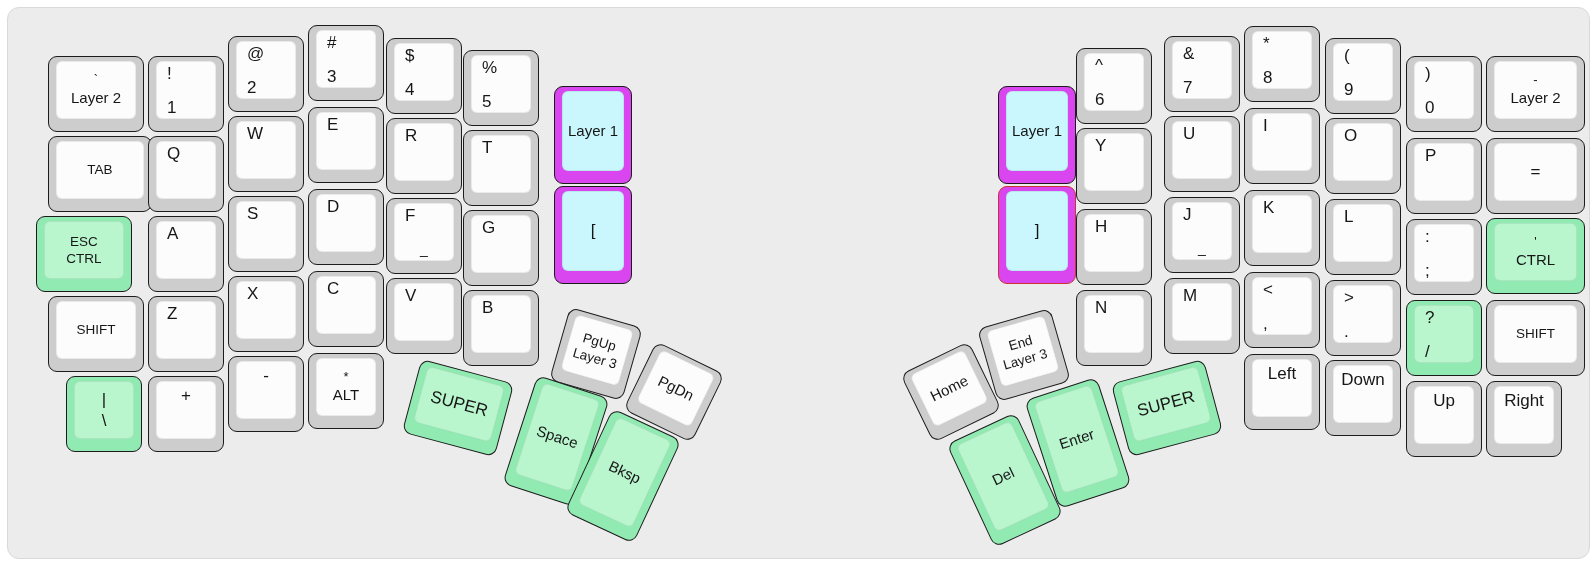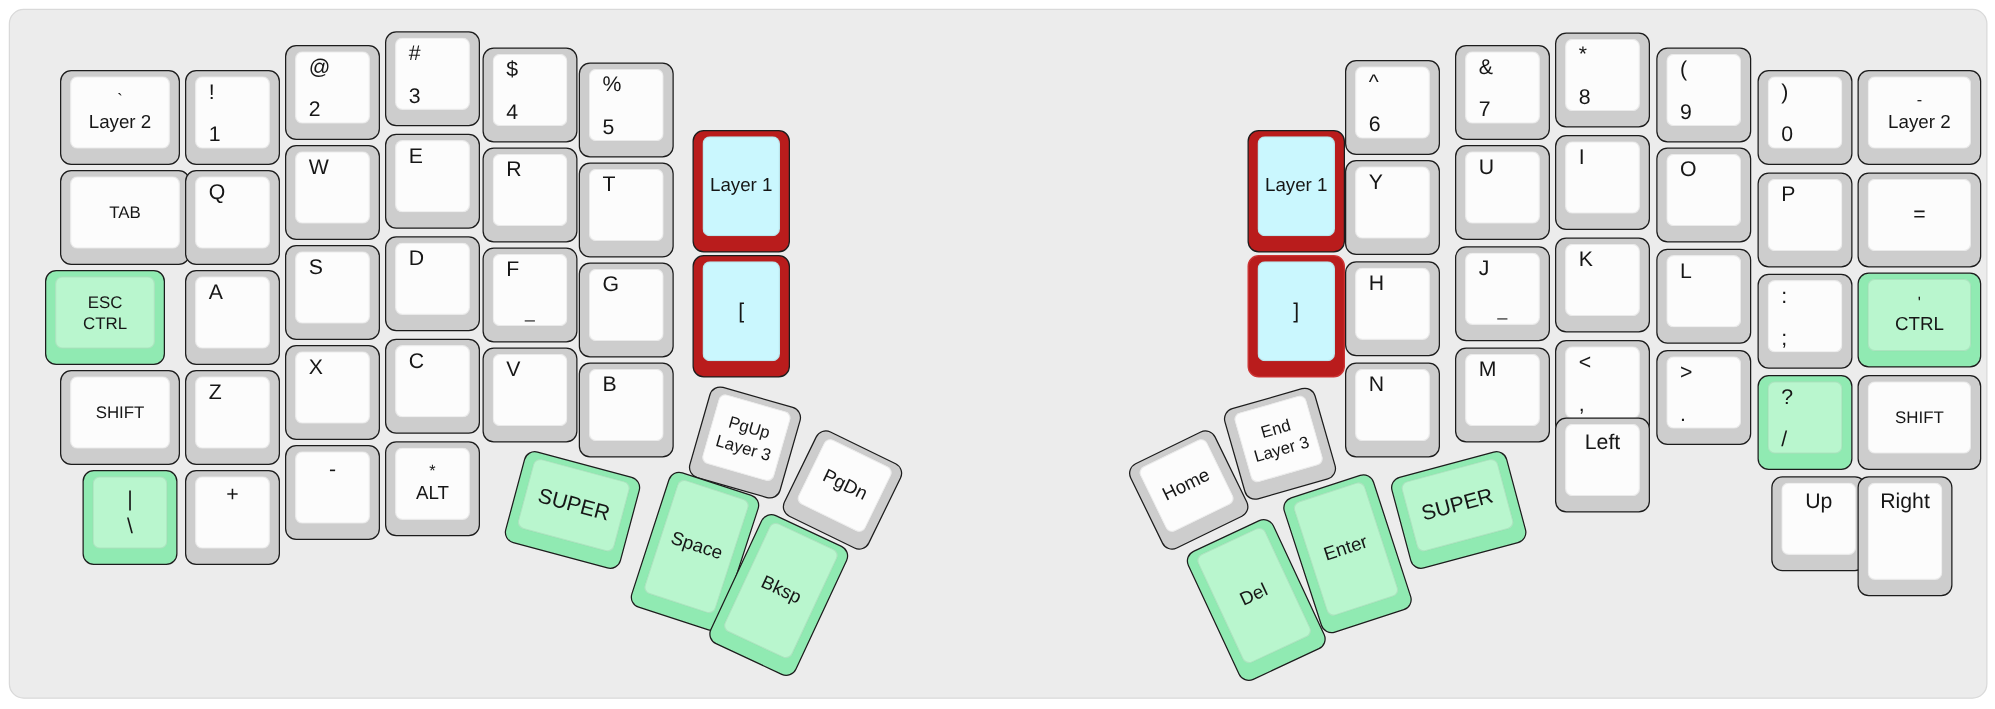--- a/index.html
+++ b/index.html
@@ -3,21 +3,21 @@
 <meta charset="utf-8">
 <style>
   html,body{margin:0;padding:0;background:#ffffff;}
   .page{position:relative;width:1596px;height:567px;background:#ffffff;overflow:hidden;
         font-family:"Liberation Sans", sans-serif;color:#161616;}
   .panel{position:absolute;left:7px;top:7px;width:1583px;height:552px;background:#ececec;
          border:1px solid #d9d9d9;border-radius:12px;box-sizing:border-box;}
   .key{position:absolute;box-sizing:border-box;border:1.5px solid #1c1c1c;border-radius:9px;}
   .key.white{background:#cdcdcd;}
   .key.green{background:#90eab2;}
-  .key.blue{background:#b91c1c;margin-top:18px;}
+  .key.blue{background:#d946ef;}
   .key.red-border{border-color:#cc3333;}
   .cap{position:absolute;left:7px;right:7px;top:4px;bottom:12px;border-radius:6px;
        border:1px solid rgba(0,0,0,0.07);box-sizing:border-box;}
   .key.white .cap{background:#fcfcfc;}
   .key.green .cap{background:#b9f6ce;}
   .key.blue .cap{background:#caf7fe;}
   .labels{line-height:1.15;}
   .line{display:block;white-space:pre;}
   
   .al-tl .labels{position:absolute;left:10px;top:2px;text-align:left;display:flex;
@@ -389,21 +389,21 @@
         </div>
       </div>
       <div class="key white al-tl sz-l" style="left: 1236px; top: 264px; width: 76px; height: 76px;">
         <div class="cap">
           <div class="labels">
             <span class="line">&lt;</span>
             <span class="line">,</span>
           </div>
         </div>
       </div>
-      <div class="key white al-tc sz-l" style="left: 1236px; top: 326px; width: 76px; height: 76px;">
+      <div class="key white al-tc sz-l" style="left: 1236px; top: 346px; width: 76px; height: 76px;">
         <div class="cap">
           <div class="labels">
             <span class="line">Left</span>
           </div>
         </div>
       </div>
       <div class="key white al-tl sz-l" style="left: 1317px; top: 30px; width: 76px; height: 76px;">
         <div class="cap">
           <div class="labels">
             <span class="line">(</span>
@@ -426,20 +426,27 @@
         </div>
       </div>
       <div class="key white al-tl sz-l" style="left: 1317px; top: 272px; width: 76px; height: 76px;">
         <div class="cap">
           <div class="labels">
             <span class="line">&gt;</span>
             <span class="line">.</span>
           </div>
         </div>
       </div>
+      <div class="key white al-tc sz-l" style="left: 1317px; top: 352px; width: 76px; height: 76px;">
+        <div class="cap">
+          <div class="labels">
+            <span class="line">Down</span>
+          </div>
+        </div>
+      </div>
       <div class="key white al-tl sz-l" style="left: 1398px; top: 48px; width: 76px; height: 76px;">
         <div class="cap">
           <div class="labels">
             <span class="line">)</span>
             <span class="line">0</span>
           </div>
         </div>
       </div>
       <div class="key white al-tl sz-l" style="left: 1398px; top: 130px; width: 76px; height: 76px;">
         <div class="cap">
@@ -457,21 +464,21 @@
         </div>
       </div>
       <div class="key green al-tl sz-l" style="left: 1398px; top: 292px; width: 76px; height: 76px;">
         <div class="cap">
           <div class="labels">
             <span class="line">?</span>
             <span class="line">/</span>
           </div>
         </div>
       </div>
-      <div class="key white al-tc sz-l" style="left: 1398px; top: 373px; width: 76px; height: 76px; margin-left: 11px;">
+      <div class="key white al-tc sz-l" style="left: 1398px; top: 373px; width: 76px; height: 76px;">
         <div class="cap">
           <div class="labels">
             <span class="line">Up</span>
           </div>
         </div>
       </div>
       <div class="key white al-c2 sz-m" style="left: 1478px; top: 48px; width: 99px; height: 76px;">
         <div class="cap">
           <div class="labels">
             <span class="line">-</span>
@@ -494,21 +501,21 @@
           </div>
         </div>
       </div>
       <div class="key white al-c sz-s" style="left: 1478px; top: 292px; width: 99px; height: 76px;">
         <div class="cap">
           <div class="labels">
             <span class="line">SHIFT</span>
           </div>
         </div>
       </div>
-      <div class="key white al-tc sz-l" style="left: 1478px; top: 373px; width: 76px; height: 96px;">
+      <div class="key white al-tc sz-l" style="left: 1478px; top: 373px; width: 76px; height: 76px;">
         <div class="cap">
           <div class="labels">
             <span class="line">Right</span>
           </div>
         </div>
       </div>
       <div class="key white al-c sz-m" style="left: 905px; top: 346px; width: 76px; height: 76px; transform: rotate(-26deg);">
         <div class="cap">
           <div class="labels">
             <span class="line">Home</span>

